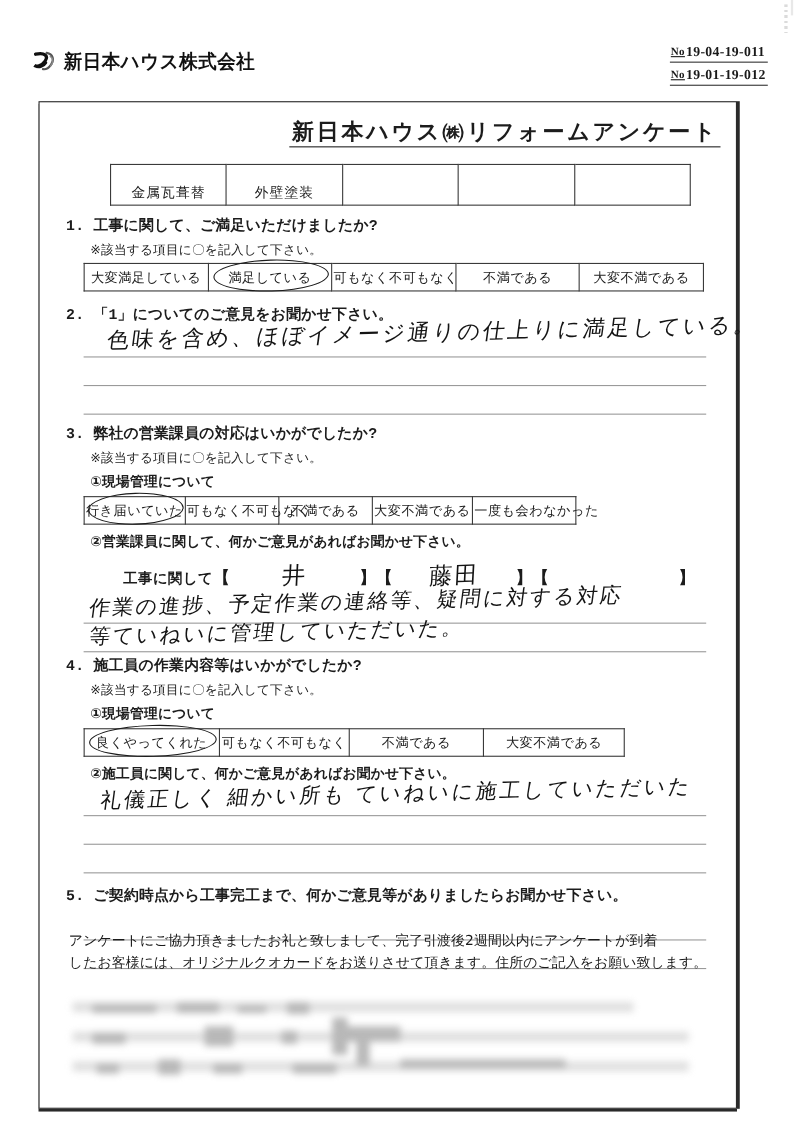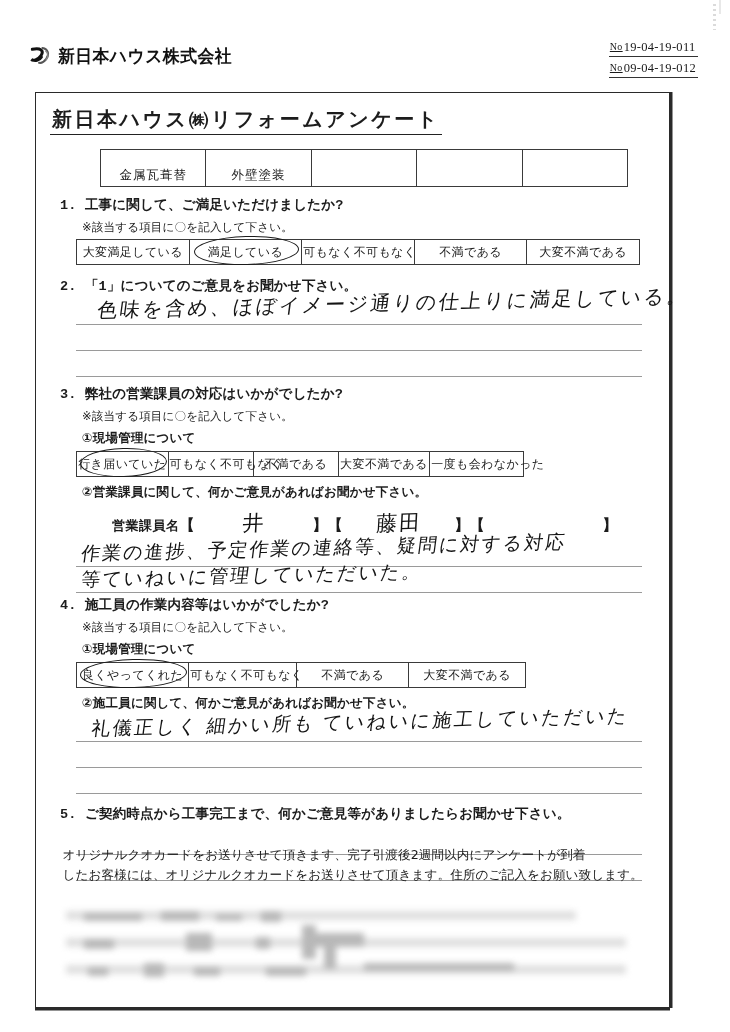--- a/index.html
+++ b/index.html
@@ -21,37 +21,37 @@
   .logo-mark{width:25px;height:25px;position:relative;flex:0 0 auto;}
   .company-name{
     font-family:"DejaVu Sans","Liberation Sans",sans-serif;
     font-size:17.5px;font-weight:700;letter-spacing:.5px;color:#111;
     transform:scaleX(.96);transform-origin:left center;white-space:nowrap;
   }
   .doc-nos{position:absolute;right:32px;top:-2px;text-align:left;}
   .doc-no{
     font-family:"Liberation Serif",serif;font-size:12.5px;color:#1a1a1a;
     border-bottom:1px solid #333;padding:0 2px 1px 1px;margin-bottom:4px;
-    letter-spacing:.3px;white-space:nowrap;
+    letter-spacing:.3px;white-space:nowrap;font-weight:bold;
   }
   .doc-no .nomark{font-size:10px;vertical-align:1px;text-decoration:underline;margin-right:1px;}
 
   
   .form-frame{
     position:absolute;left:35px;top:92px;width:633px;height:914px;
     border:1.5px solid #2a2a2a;
     box-shadow:2.5px 0 0 0 #2a2a2a, 0 2.5px 0 0 #2a2a2a;
     background:#fff;
   }
   .form-inner{position:absolute;left:0;top:0;right:0;bottom:0;padding:0 14px;}
 
   
   .doc-title{
-    text-align:left;margin:13px 0 0 0;
-    font-family:Liberation Mono, monospace;
+    text-align:right;margin:13px 0 0 0;
+    font-family:Liberation Serif, serif;
     font-size:20px;font-weight:700;letter-spacing:2.5px;
     display:block;
   }
   .doc-title span{border-bottom:1.6px solid #222;padding:0 2px 2px;}
   .intro-line{
     margin:11px 0 0 12px;font-size:13.5px;font-weight:700;letter-spacing:.2px;
     font-family:"DejaVu Sans","Liberation Sans",sans-serif;
   }
   .intro-line .bullet{font-size:12px;}
   .intro-line .staff{margin:0 6px;}
@@ -84,21 +84,21 @@
     font-family:"DejaVu Sans","Liberation Sans",sans-serif;white-space:nowrap;
   }
   .opt-table.t-q1{width:564px;}
   .opt-table.t-q1 td{width:20%;}
   .opt-table.t-q3{width:448px;}
   .opt-table.t-q3 td:nth-child(1){width:20.5%;}
   .opt-table.t-q3 td:nth-child(2){width:19%;}
   .opt-table.t-q3 td:nth-child(3){width:19%;}
   .opt-table.t-q3 td:nth-child(4){width:20.5%;}
   .opt-table.t-q3 td:nth-child(5){width:21%;}
-  .opt-table.t-q4{width:450px;}
+  .opt-table.t-q4{width:492px;}
   .opt-table.t-q4 td:nth-child(1){width:25%;}
   .opt-table.t-q4 td:nth-child(2){width:24%;}
   .opt-table.t-q4 td:nth-child(3){width:25%;}
   .opt-table.t-q4 td:nth-child(4){width:26%;}
   
   td.circled::after{
     content:"";position:absolute;left:4%;top:-4px;width:92%;height:27px;
     border:1.7px solid #1b1b1b;border-radius:50%;
     transform:rotate(-1.6deg);pointer-events:none;
   }
@@ -174,21 +174,21 @@
         <path d="M18.5 7.5 C21.5 9.5, 21.3 13.5, 18.8 16.5" fill="none" stroke="#888" stroke-width="1.5" stroke-linecap="round"></path>
       </svg>
     </span>
     <span class="company-name">新日本ハウス株式会社</span>
   </div>
   <div class="doc-nos">
     <div class="doc-no">
       <span class="nomark">No</span><span>19-04-19-011</span>
     </div>
     <div class="doc-no">
-      <span class="nomark">No</span><span>09-04-19-012</span>
+      <span class="nomark">No</span><span>19-01-19-012</span>
     </div>
   </div>
 </div>
 
 <div class="form-frame">
  <div class="form-inner">
 
   <div class="doc-title"><span>新日本ハウス㈱リフォームアンケート</span></div>
 
 
@@ -250,21 +250,21 @@
       <td>可もなく不可もなく</td>
       <td>不満である</td>
       <td>大変不満である</td>
       <td>一度も会わなかった</td>
     </tr>
   </tbody>
       </table>
   <div class="sub" style="margin-top:7px">②営業課員に関して、何かご意見があればお聞かせ下さい。</div>
 
   <div class="names-row">
-    <span class="names-label">営業課員名</span>
+    <span class="names-label">工事に関して</span>
     <span class="name-slot slot-a">
       <span class="brk">【</span>
       <span class="name-ink">井</span>
       <span class="brk">】</span>
     </span>
     <span class="name-slot slot-b">
       <span class="brk">【</span>
       <span class="name-ink">藤田</span>
       <span class="brk">】</span>
     </span>
@@ -320,21 +320,21 @@
   <div class="hw-area" style="margin-top:6px">
     <div class="hw-line">
       <span class="ink"></span>
     </div>
     <div class="hw-line">
       <span class="ink"></span>
     </div>
   </div>
 
   <div class="thanks">
-    <p class="ind">オリジナルクオカードをお送りさせて頂きます、完了引渡後2週間以内にアンケートが到着</p>
+    <p class="ind">アンケートにご協力頂きましたお礼と致しまして、完了引渡後2週間以内にアンケートが到着</p>
     <p class="ind">したお客様には、オリジナルクオカードをお送りさせて頂きます。住所のご記入をお願い致します。</p>
   </div>
 
   <div class="redacted">
     <div class="rline" style="top:0;width:510px;"></div>
     <div class="rline" style="top:27px;width:560px;"></div>
     <div class="rline" style="top:54px;width:560px;"></div>
     <div class="rb" style="left:18px;top:2px;width:58px;height:8px;"></div>
     <div class="rb" style="left:95px;top:0px;width:38px;height:10px;"></div>
     <div class="rb" style="left:150px;top:3px;width:26px;height:7px;"></div>

